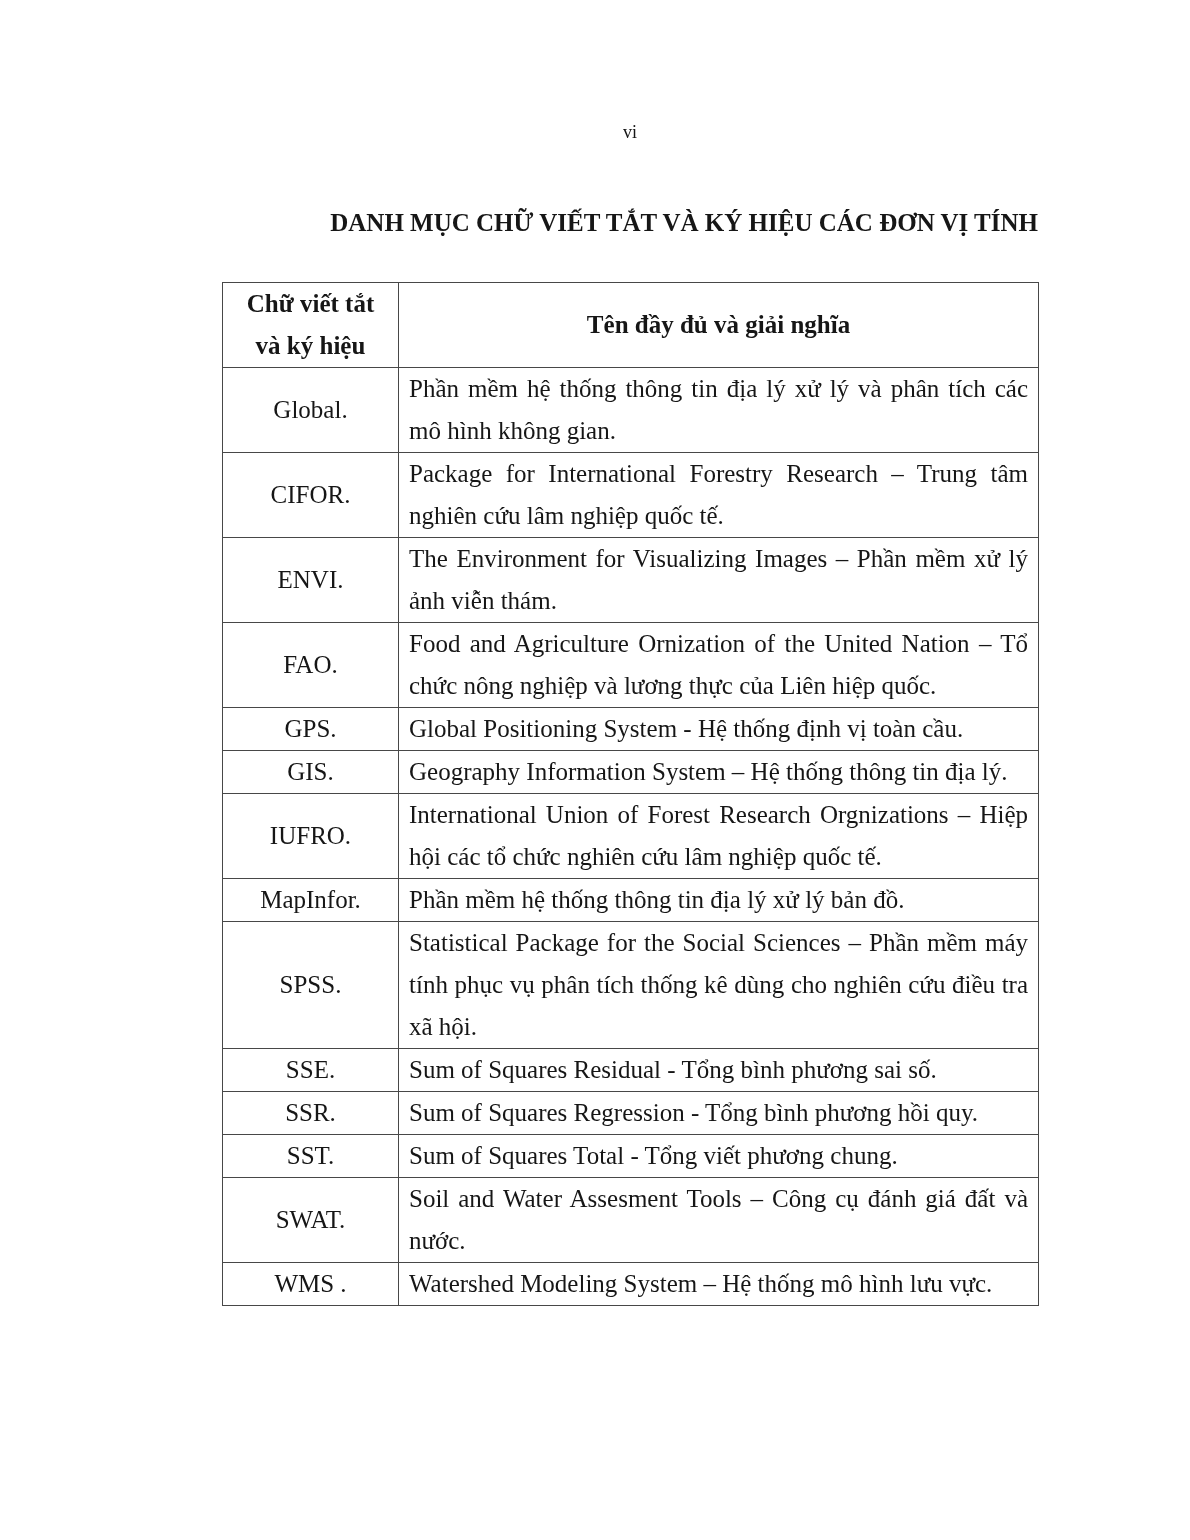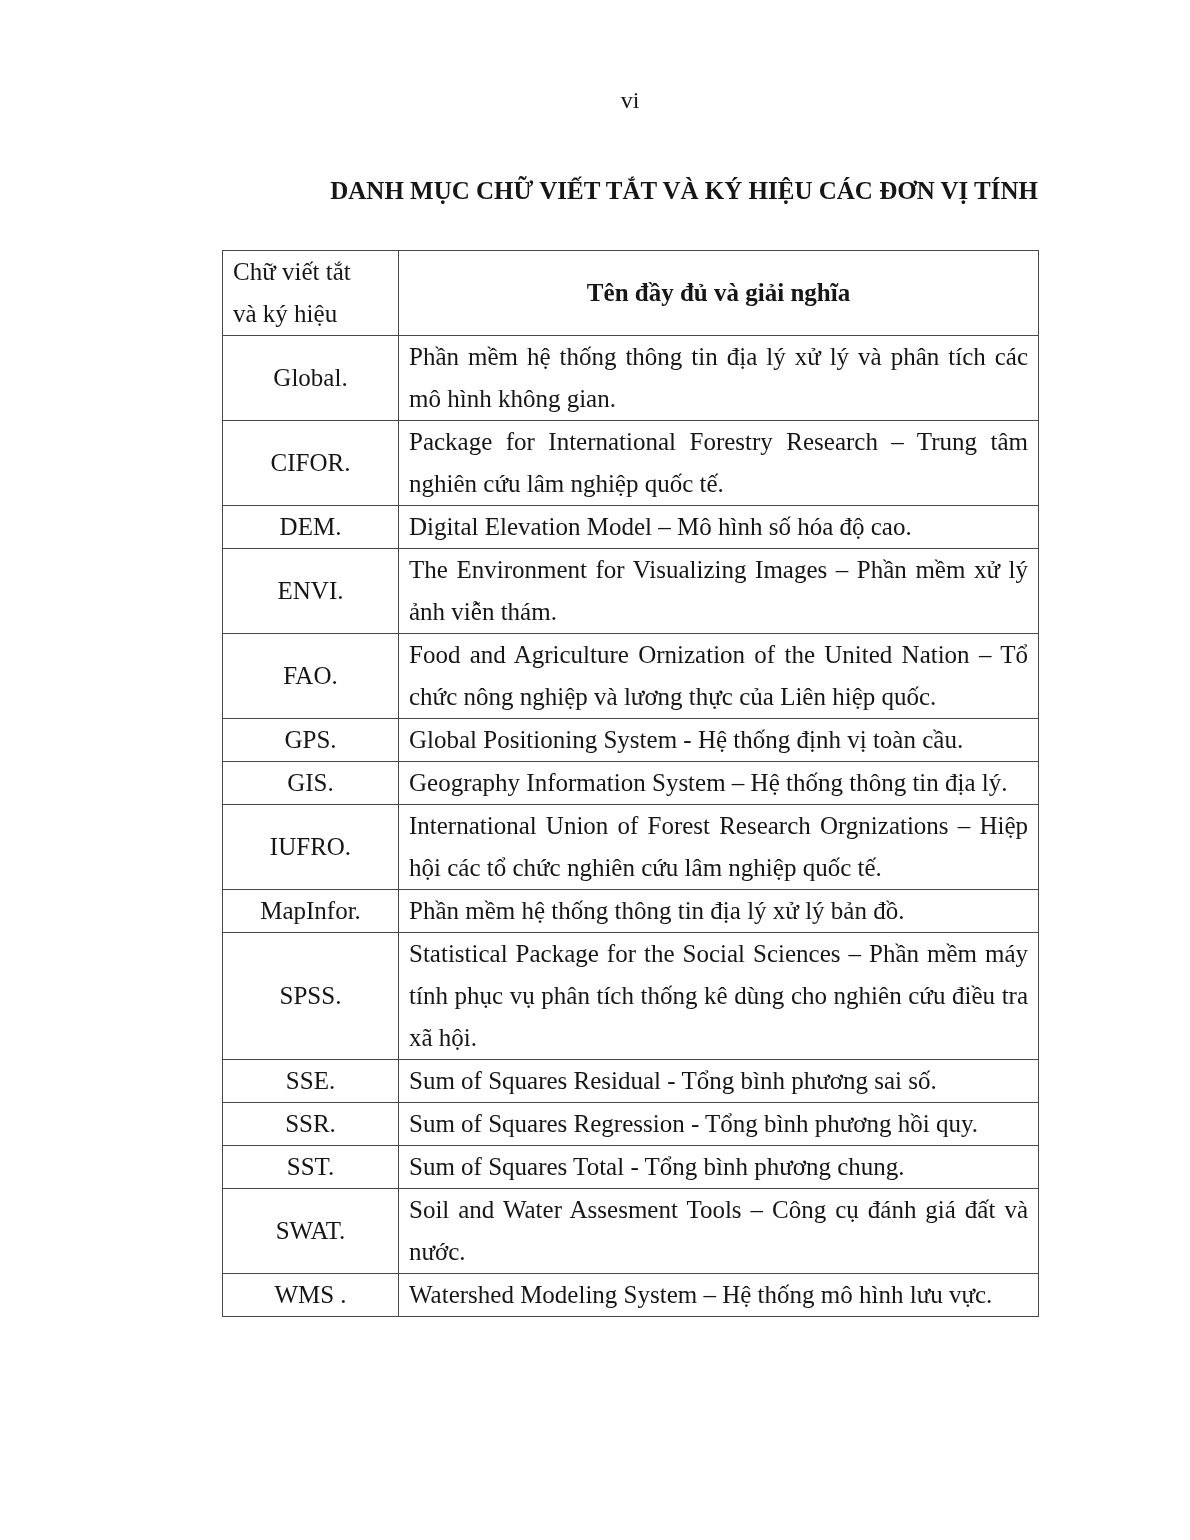--- a/index.html
+++ b/index.html
@@ -14,22 +14,23 @@
     color: #161616;
     overflow: hidden;
   }
   .content {
     margin-left: 222px;
     width: 816px;
   }
   .page-number {
     padding-top: 86px;
     text-align: center;
-    font-size: 24px;
+    font-size: 18px;
     line-height: 28px;
+    margin-top: 32px;
   }
   .doc-title {
     margin-top: 62px;
     text-align: right;
     font-size: 25px;
     font-weight: bold;
     line-height: 30px;
     white-space: nowrap;
   }
   table.abbr-table {
@@ -49,22 +50,22 @@
   .abbr-table col.c1 { width: 176px; }
   .abbr-table col.c2 { width: 640px; }
   .abbr-cell {
     text-align: center;
     font-weight: normal;
   }
   .desc-cell {
     text-align: justify;
   }
   th.abbr-head {
-    text-align: left;
-    font-weight: normal;
+    text-align: center;
+    font-weight: bold;
   }
   th.desc-head {
     text-align: center;
     font-weight: bold;
   }
 </style>
 </head>
 <body>
 
 <div class="content">
@@ -90,24 +91,20 @@
     <tbody>
       <tr>
         <td class="abbr-cell">Global.</td>
         <td class="desc-cell">Phần mềm hệ thống thông tin địa lý xử lý và phân tích các mô hình không gian.</td>
       </tr>
       <tr>
         <td class="abbr-cell">CIFOR.</td>
         <td class="desc-cell">Package for International Forestry Research – Trung tâm nghiên cứu lâm nghiệp quốc tế.</td>
       </tr>
       <tr>
-        <td class="abbr-cell">DEM.</td>
-        <td class="desc-cell">Digital Elevation Model – Mô hình số hóa độ cao.</td>
-      </tr>
-      <tr>
         <td class="abbr-cell">ENVI.</td>
         <td class="desc-cell">The Environment for Visualizing Images – Phần mềm xử lý ảnh viễn thám.</td>
       </tr>
       <tr>
         <td class="abbr-cell">FAO.</td>
         <td class="desc-cell">Food and  Agriculture Ornization of the United Nation – Tổ chức nông nghiệp và lương thực của Liên hiệp quốc.</td>
       </tr>
       <tr>
         <td class="abbr-cell">GPS.</td>
         <td class="desc-cell">Global Positioning System - Hệ thống định vị toàn cầu.</td>
@@ -131,21 +128,21 @@
       <tr>
         <td class="abbr-cell">SSE.</td>
         <td class="desc-cell">Sum of Squares Residual - Tổng bình phương  sai số.</td>
       </tr>
       <tr>
         <td class="abbr-cell">SSR.</td>
         <td class="desc-cell">Sum of Squares Regression - Tổng bình phương hồi quy.</td>
       </tr>
       <tr>
         <td class="abbr-cell">SST.</td>
-        <td class="desc-cell">Sum of Squares Total - Tổng bình phương chung.</td>
+        <td class="desc-cell">Sum of Squares Total - Tổng viết phương chung.</td>
       </tr>
       <tr>
         <td class="abbr-cell">SWAT.</td>
         <td class="desc-cell">Soil and Water Assesment Tools – Công cụ đánh giá đất và nước.</td>
       </tr>
       <tr>
         <td class="abbr-cell">WMS .</td>
         <td class="desc-cell">Watershed Modeling System – Hệ thống mô hình lưu vực.</td>
       </tr>
     </tbody>

